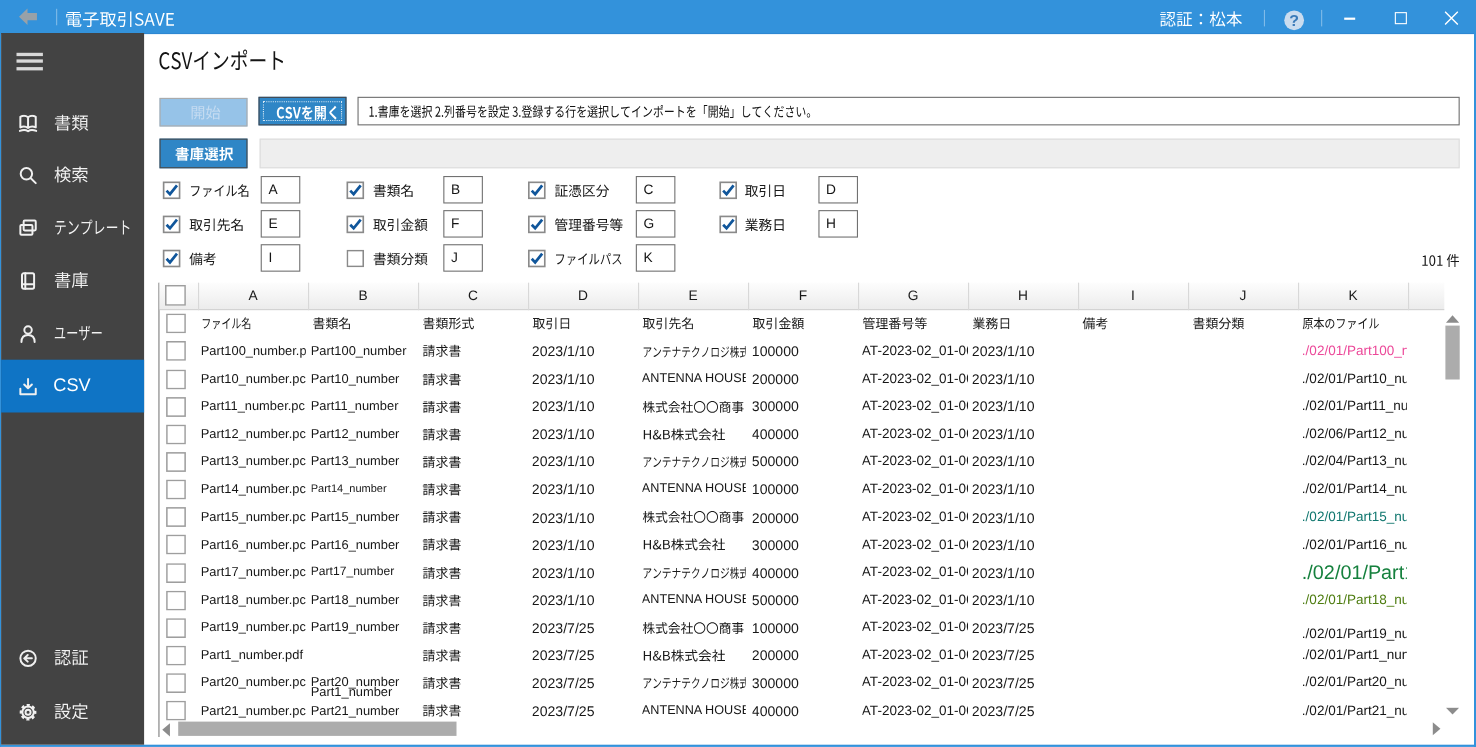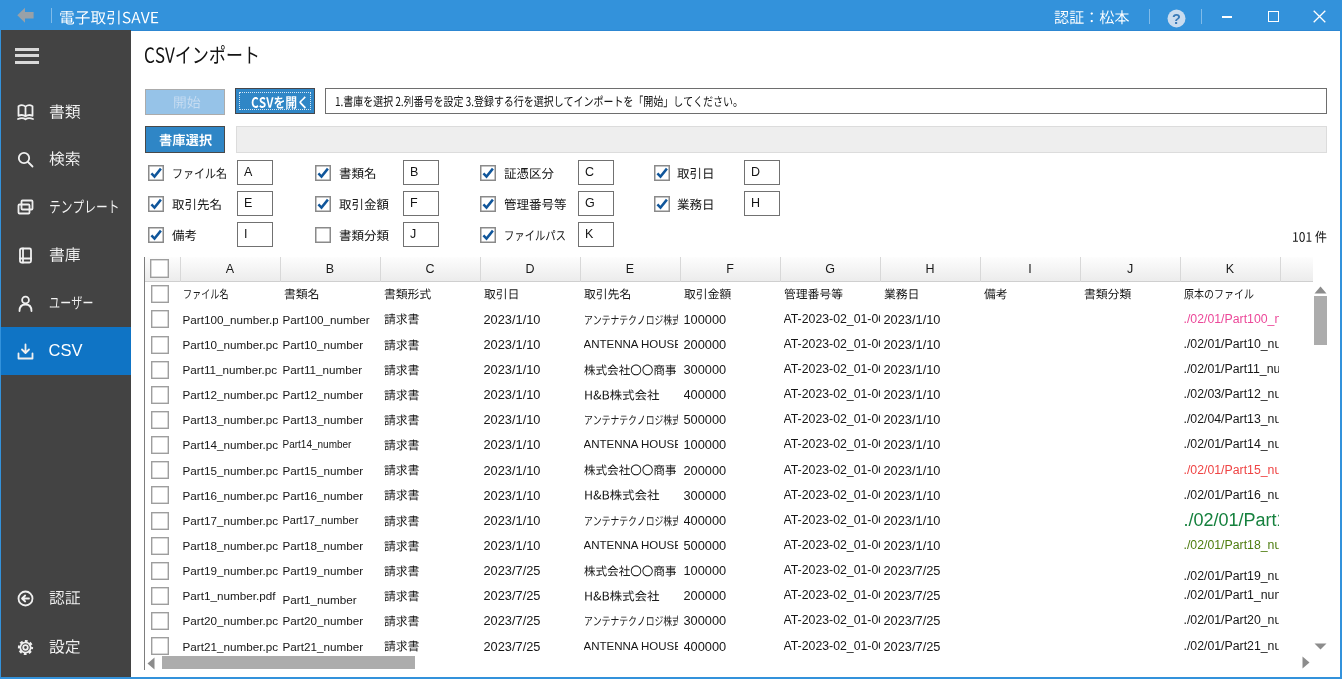--- a/index.html
+++ b/index.html
@@ -375,21 +375,21 @@
 <svg style="position:absolute;left:384.0px;top:386.9px;overflow:visible" width="35" height="17" fill="#1a1a1a">
       <use href="#s11"></use>
     </svg>
 <div class="abs" style="left:483.5px;top:382.1px;width:95px;height:25px;overflow:hidden;font-size:12.8px;line-height:25.1px;color:#161616;white-space:nowrap">2023/1/10</div>
 <svg style="position:absolute;left:584.0px;top:386.9px;overflow:visible" width="76" height="17" fill="#1a1a1a">
       <use href="#s14"></use>
     </svg>
 <div class="abs" style="left:683.5px;top:382.1px;width:95px;height:25px;overflow:hidden;font-size:12.8px;line-height:25.1px;color:#161616;white-space:nowrap">400000</div>
 <div class="abs" style="left:783.5px;top:382.1px;width:96px;height:25px;overflow:hidden;font-size:12.3px;line-height:25.1px;color:#161616;white-space:nowrap">AT-2023-02_01-001</div>
 <div class="abs" style="left:883.5px;top:382.1px;width:95px;height:25px;overflow:hidden;font-size:12.8px;line-height:25.1px;color:#161616;white-space:nowrap">2023/1/10</div>
-<div class="abs" style="left:1183.5px;top:382.1px;width:95px;height:25px;overflow:hidden;font-size:12.3px;line-height:25.1px;color:#161616;white-space:nowrap">./02/03/Part12_nu</div>
+<div class="abs" style="left:1183.5px;top:382.1px;width:95px;height:25px;overflow:hidden;font-size:12.3px;line-height:25.1px;color:#161616;white-space:nowrap">./02/06/Part12_nu</div>
 <svg class="abs" style="left:150.5px;top:410.9px" width="18" height="18">
       <rect x="0.7" y="0.7" width="16.6" height="16.6" fill="#fff" stroke="#9e9e9e" stroke-width="1.4"></rect>
     </svg>
 <div class="abs" style="left:182.5px;top:407.2px;width:95px;height:25px;overflow:hidden;font-size:11.7px;line-height:25.1px;color:#161616;white-space:nowrap">Part13_number.pc</div>
 <div class="abs" style="left:282.5px;top:407.2px;width:95px;height:25px;overflow:hidden;font-size:11.7px;line-height:25.1px;color:#161616;white-space:nowrap">Part13_number</div>
 <svg style="position:absolute;left:384.0px;top:412.0px;overflow:visible" width="35" height="17" fill="#1a1a1a">
       <use href="#s11"></use>
     </svg>
 <div class="abs" style="left:483.5px;top:407.2px;width:95px;height:25px;overflow:hidden;font-size:12.8px;line-height:25.1px;color:#161616;white-space:nowrap">2023/1/10</div>
 <div class="abs" style="left:584px;top:407.2px;width:94px;height:25px;overflow:hidden">
@@ -423,21 +423,21 @@
 <svg style="position:absolute;left:384.0px;top:462.3px;overflow:visible" width="35" height="17" fill="#1a1a1a">
       <use href="#s11"></use>
     </svg>
 <div class="abs" style="left:483.5px;top:457.5px;width:95px;height:25px;overflow:hidden;font-size:12.8px;line-height:25.1px;color:#161616;white-space:nowrap">2023/1/10</div>
 <svg style="position:absolute;left:584.0px;top:462.3px;overflow:visible" width="92" height="17" fill="#1a1a1a">
       <use href="#s13"></use>
     </svg>
 <div class="abs" style="left:683.5px;top:457.5px;width:95px;height:25px;overflow:hidden;font-size:12.8px;line-height:25.1px;color:#161616;white-space:nowrap">200000</div>
 <div class="abs" style="left:783.5px;top:457.5px;width:96px;height:25px;overflow:hidden;font-size:12.3px;line-height:25.1px;color:#161616;white-space:nowrap">AT-2023-02_01-001</div>
 <div class="abs" style="left:883.5px;top:457.5px;width:95px;height:25px;overflow:hidden;font-size:12.8px;line-height:25.1px;color:#161616;white-space:nowrap">2023/1/10</div>
-<div class="abs" style="left:1183.5px;top:457.5px;width:95px;height:25px;overflow:hidden;font-size:12.3px;line-height:25.1px;color:#ef4444;white-space:nowrap">./02/01/Part15_nu</div>
+<div class="abs" style="left:1183.5px;top:457.5px;width:95px;height:25px;overflow:hidden;font-size:12.3px;line-height:25.1px;color:#0f766e;white-space:nowrap">./02/01/Part15_nu</div>
 <svg class="abs" style="left:150.5px;top:486.3px" width="18" height="18">
       <rect x="0.7" y="0.7" width="16.6" height="16.6" fill="#fff" stroke="#9e9e9e" stroke-width="1.4"></rect>
     </svg>
 <div class="abs" style="left:182.5px;top:482.6px;width:95px;height:25px;overflow:hidden;font-size:11.7px;line-height:25.1px;color:#161616;white-space:nowrap">Part16_number.pc</div>
 <div class="abs" style="left:282.5px;top:482.6px;width:95px;height:25px;overflow:hidden;font-size:11.7px;line-height:25.1px;color:#161616;white-space:nowrap">Part16_number</div>
 <svg style="position:absolute;left:384.0px;top:487.4px;overflow:visible" width="35" height="17" fill="#1a1a1a">
       <use href="#s11"></use>
     </svg>
 <div class="abs" style="left:483.5px;top:482.6px;width:95px;height:25px;overflow:hidden;font-size:12.8px;line-height:25.1px;color:#161616;white-space:nowrap">2023/1/10</div>
 <svg style="position:absolute;left:584.0px;top:487.4px;overflow:visible" width="76" height="17" fill="#1a1a1a">
@@ -492,21 +492,21 @@
       <use href="#s13"></use>
     </svg>
 <div class="abs" style="left:683.5px;top:558.0px;width:95px;height:25px;overflow:hidden;font-size:12.8px;line-height:25.1px;color:#161616;white-space:nowrap">100000</div>
 <div class="abs" style="left:783.5px;top:558.0px;width:96px;height:25px;overflow:hidden;font-size:12.3px;line-height:25.1px;color:#161616;white-space:nowrap">AT-2023-02_01-001</div>
 <div class="abs" style="left:883.5px;top:558.0px;width:95px;height:25px;overflow:hidden;font-size:12.8px;line-height:25.1px;color:#161616;white-space:nowrap">2023/7/25</div>
 <div class="abs" style="left:1183.5px;top:564px;width:95px;height:25px;overflow:hidden;font-size:12.3px;line-height:25.1px;color:#161616;white-space:nowrap">./02/01/Part19_nu</div>
 <svg class="abs" style="left:150.5px;top:586.9px" width="18" height="18">
       <rect x="0.7" y="0.7" width="16.6" height="16.6" fill="#fff" stroke="#9e9e9e" stroke-width="1.4"></rect>
     </svg>
 <div class="abs" style="left:182.5px;top:583.2px;width:95px;height:25px;overflow:hidden;font-size:11.7px;line-height:25.1px;color:#161616;white-space:nowrap">Part1_number.pdf</div>
-<div class="abs" style="left:282.5px;top:587px;width:95px;height:25px;overflow:hidden;font-size:11.7px;line-height:25.1px;color:#161616;white-space:nowrap">Part1_number</div>
+<div class="abs" style="left:282.5px;top:617px;width:95px;height:25px;overflow:hidden;font-size:11.7px;line-height:25.1px;color:#161616;white-space:nowrap">Part1_number</div>
 <svg style="position:absolute;left:384.0px;top:588.0px;overflow:visible" width="35" height="17" fill="#1a1a1a">
       <use href="#s11"></use>
     </svg>
 <div class="abs" style="left:483.5px;top:583.2px;width:95px;height:25px;overflow:hidden;font-size:12.8px;line-height:25.1px;color:#161616;white-space:nowrap">2023/7/25</div>
 <svg style="position:absolute;left:584.0px;top:588.0px;overflow:visible" width="76" height="17" fill="#1a1a1a">
       <use href="#s14"></use>
     </svg>
 <div class="abs" style="left:683.5px;top:583.2px;width:95px;height:25px;overflow:hidden;font-size:12.8px;line-height:25.1px;color:#161616;white-space:nowrap">200000</div>
 <div class="abs" style="left:783.5px;top:583.2px;width:96px;height:25px;overflow:hidden;font-size:12.3px;line-height:25.1px;color:#161616;white-space:nowrap">AT-2023-02_01-001</div>
 <div class="abs" style="left:883.5px;top:583.2px;width:95px;height:25px;overflow:hidden;font-size:12.8px;line-height:25.1px;color:#161616;white-space:nowrap">2023/7/25</div>

